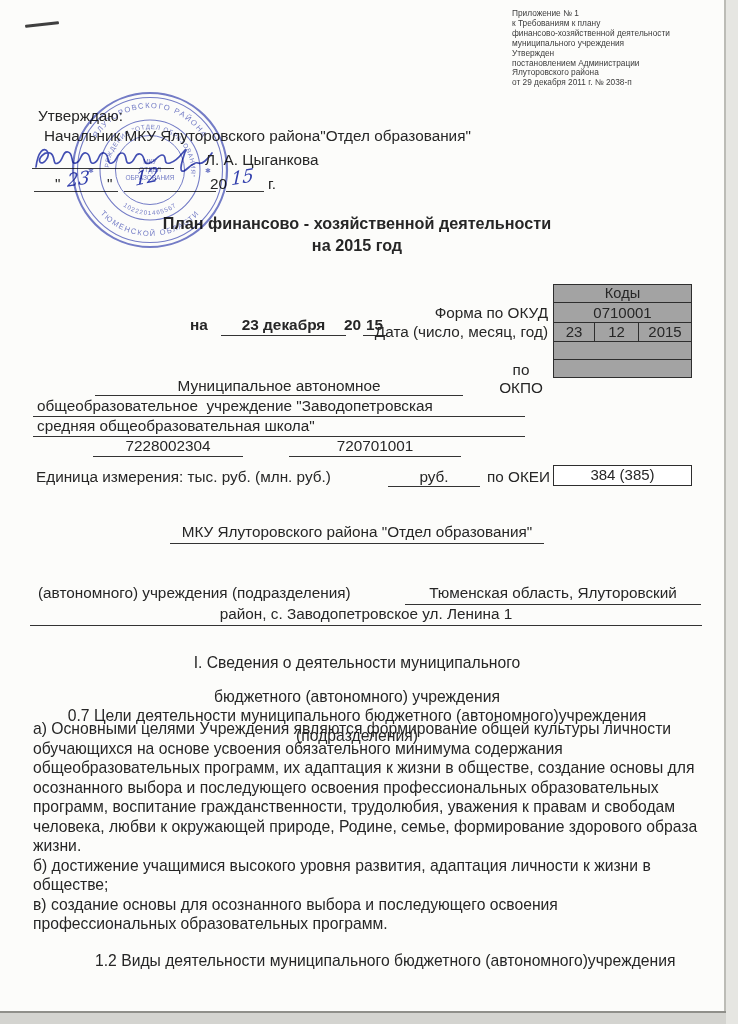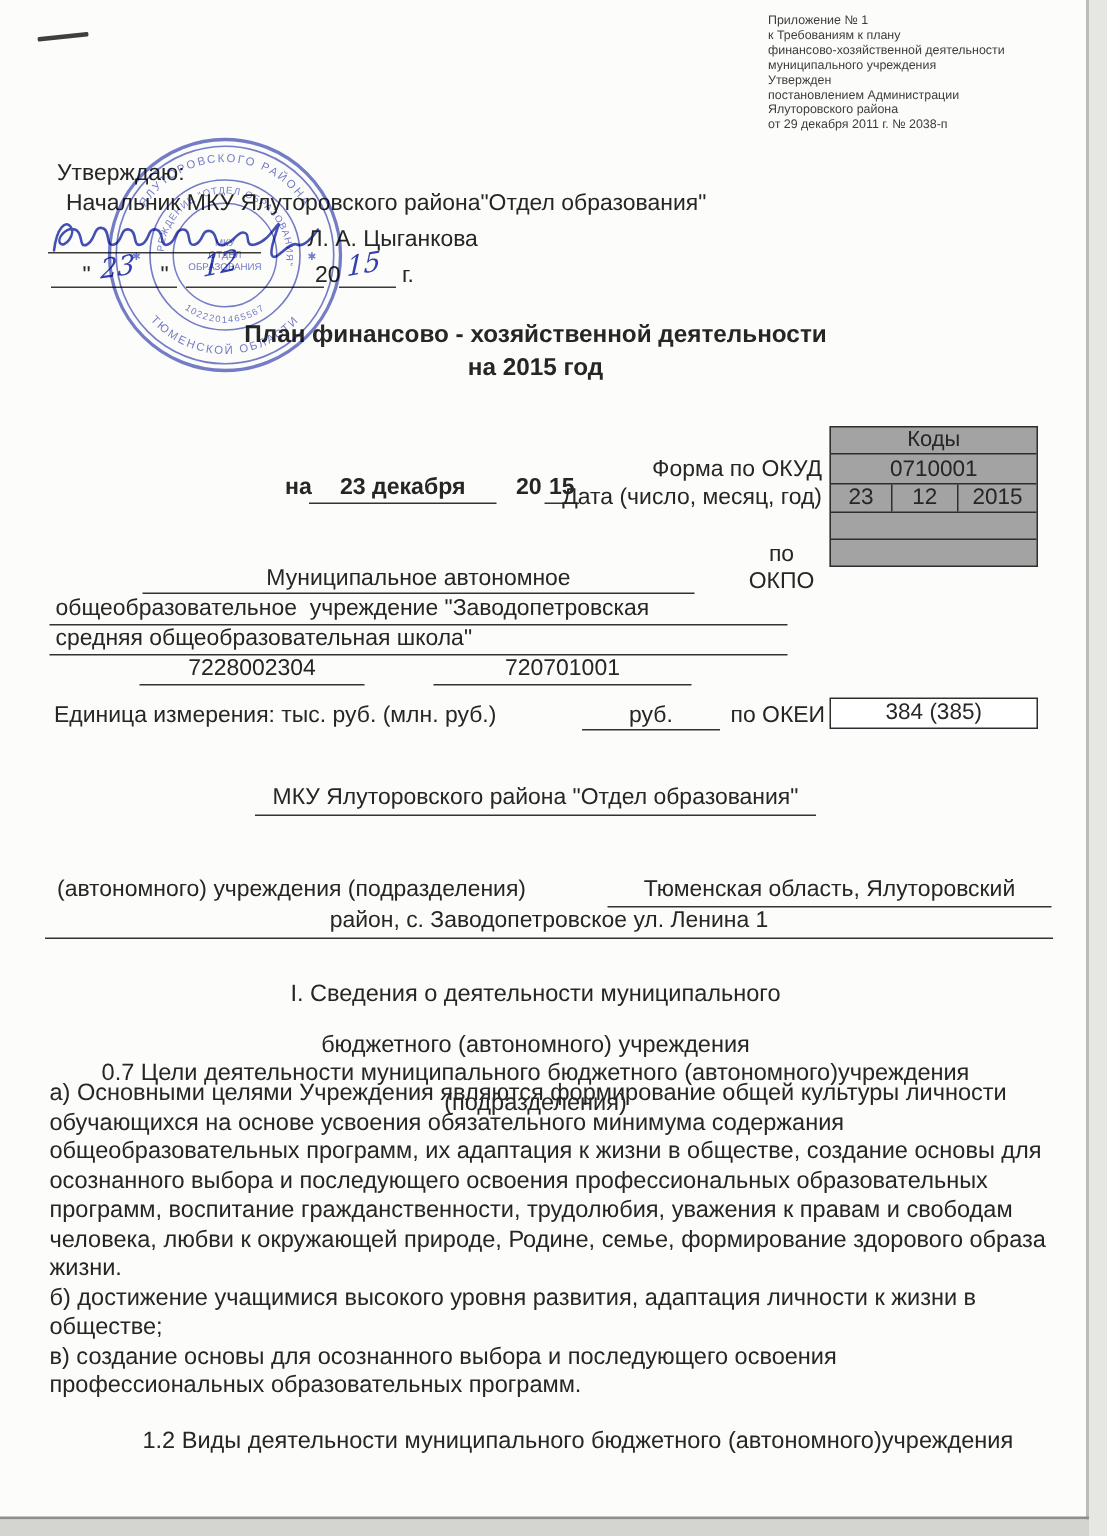--- a/index.html
+++ b/index.html
@@ -33,21 +33,21 @@
   .ul-year  { position:absolute; left:188px; top:70px; width:38px;  height:16px; border-bottom:1.6px solid #3a3a3a; }
   .yr-prefix { position:absolute; left:172px; top:69px; }
   .yr-suffix { position:absolute; left:230px; top:69px; }
 
   .doc-title { position:absolute; left:0; top:213px; width:714px; text-align:center;
                font-weight:bold; font-size:16.2px; line-height:21.5px; }
 
   .na-line { position:absolute; left:0; top:285px; width:738px; height:22px;
              font-weight:bold; font-size:15.4px;margin-top:31px; }
   .na-l  { position:absolute; left:190px; }
-  .na-d  { position:absolute; left:206px; width:125px; text-align:center; border-bottom:1.7px solid #333; padding-bottom:1px; }
+  .na-d  { position:absolute; left:221px; width:125px; text-align:center; border-bottom:1.7px solid #333; padding-bottom:1px; }
   .na-yp { position:absolute; left:344px; }
   .na-yv { position:absolute; left:363px; width:23px; text-align:center; border-bottom:1.7px solid #333; padding-bottom:1px; }
 
   .label-okud { position:absolute; left:340px; top:304px; width:208px; text-align:right; font-size:15.3px; }
   .label-date { position:absolute; left:330px; top:323px; width:218px; text-align:right; font-size:15.3px; }
 
   .codes { position:absolute; left:553px; top:284px; width:139px;
            border:1.6px solid #2e2e2e; font-size:15px; text-align:center; background:#a3a3a3; }
   .codes .r1 { height:17px; line-height:16px; font-size:14.6px; }
   .codes .r2 { height:20px; line-height:19px; border-top:1.6px solid #2e2e2e; }

